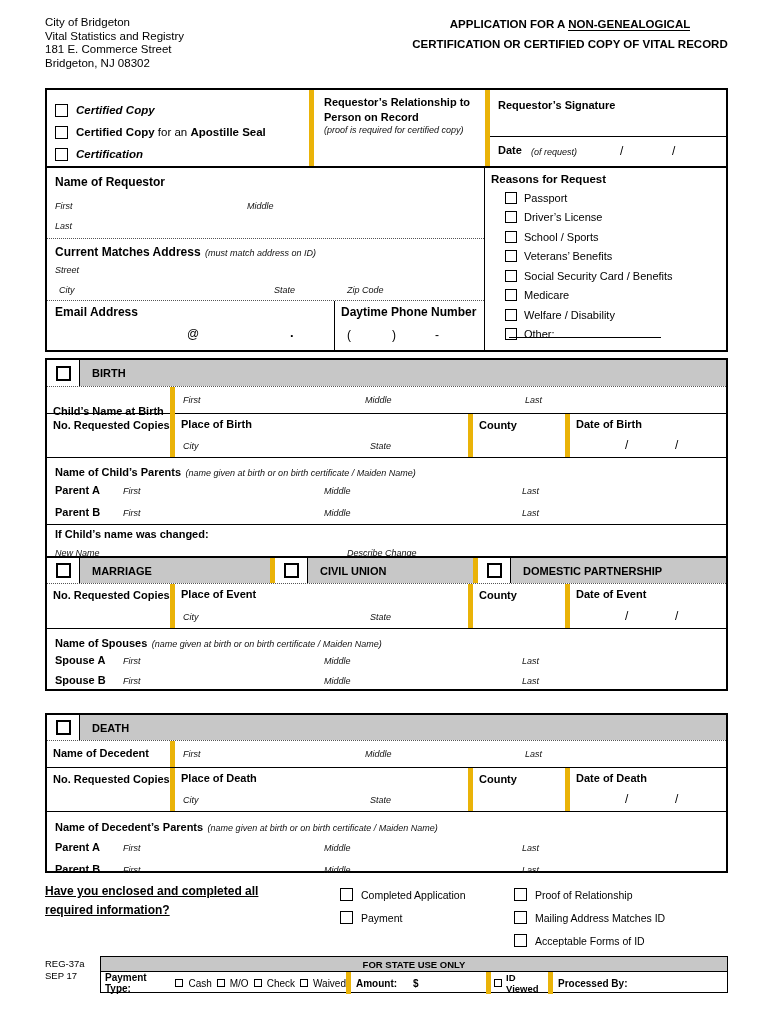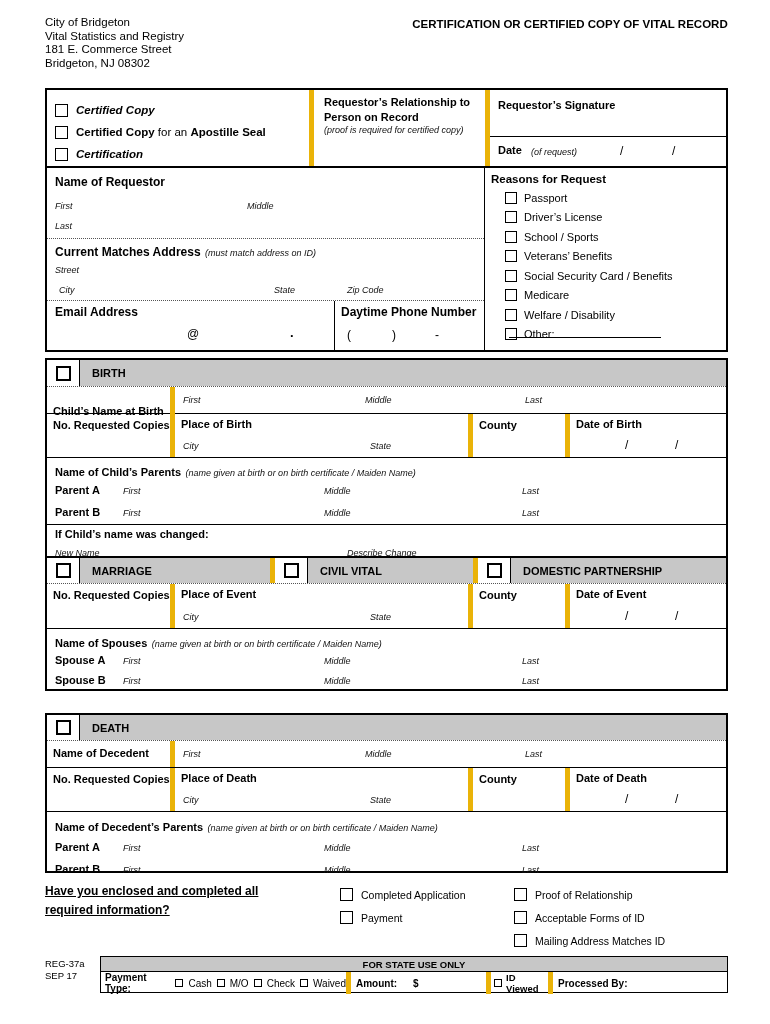--- a/index.html
+++ b/index.html
@@ -38,20 +38,21 @@
 
 <div class="page">
 
   <div class="abs org" style="left:45px; top:16px;">
     <div>City of Bridgeton</div>
     <div>Vital Statistics and Registry</div>
     <div>181 E. Commerce Street</div>
     <div>Bridgeton, NJ 08302</div>
   </div>
   <div class="abs headerTitle" style="left:410px; top:14px; width:320px;">
+    <div><span></span><span>APPLICATION FOR A </span><span style="border-bottom:1.6px solid #000;">NON-GENEALOGICAL</span></div>
     <div>CERTIFICATION OR CERTIFIED COPY OF VITAL RECORD</div>
   </div>
 
   <div class="abs box" style="left:45px; top:88px; width:683px; height:80px; display:grid; grid-template-columns:262px 176px 1fr;">
     <div style="padding:9px 8px 0 8px;">
       <div class="opt" style="height:22px;">
         <span class="cb"></span>
         <span class="b i" style="font-size:11.5px;">Certified Copy</span>
       </div>
       <div class="opt" style="height:22px; font-size:11.5px;">
@@ -209,21 +210,21 @@
           </div>
         <div class="sec-bar">
             <span>MARRIAGE</span>
           </div>
       </div>
       <div class="sec-hdr solid-l">
         <div class="sec-cbcell">
             <span class="cb cb-lg"></span>
           </div>
         <div class="sec-bar">
-            <span>CIVIL VITAL</span>
+            <span>CIVIL UNION</span>
           </div>
       </div>
       <div class="sec-hdr solid-l">
         <div class="sec-cbcell">
             <span class="cb cb-lg"></span>
           </div>
         <div class="sec-bar">
             <span>DOMESTIC PARTNERSHIP</span>
           </div>
       </div>
@@ -321,25 +322,25 @@
       <span>Payment</span>
     </div>
   </div>
   <div class="abs" style="left:514px; top:883px;">
     <div class="opt" style="height:23px; font-size:10.5px;">
       <span class="cb"></span>
       <span>Proof of Relationship</span>
     </div>
     <div class="opt" style="height:23px; font-size:10.5px;">
       <span class="cb"></span>
+      <span>Mailing Address Matches ID</span>
+    </div>
+    <div class="opt" style="height:23px; font-size:10.5px;">
+      <span class="cb"></span>
       <span>Acceptable Forms of ID</span>
-    </div>
-    <div class="opt" style="height:23px; font-size:10.5px;">
-      <span class="cb"></span>
-      <span>Mailing Address Matches ID</span>
     </div>
   </div>
 
   <div class="abs" style="left:45px; top:958px; font-size:9.5px; line-height:12px;">
     <div>REG-37a</div>
     <div>SEP 17</div>
   </div>
   <div class="abs" style="left:100px; top:956px; width:628px; border:1px solid #000;">
     <div style="height:15px; background:var(--bar); border-bottom:1px solid #000; text-align:center; font-weight:bold; font-size:9.5px; line-height:15px;">FOR STATE USE ONLY</div>
     <div style="height:20px; display:grid; grid-template-columns:245px 140px 62px 1fr;">

